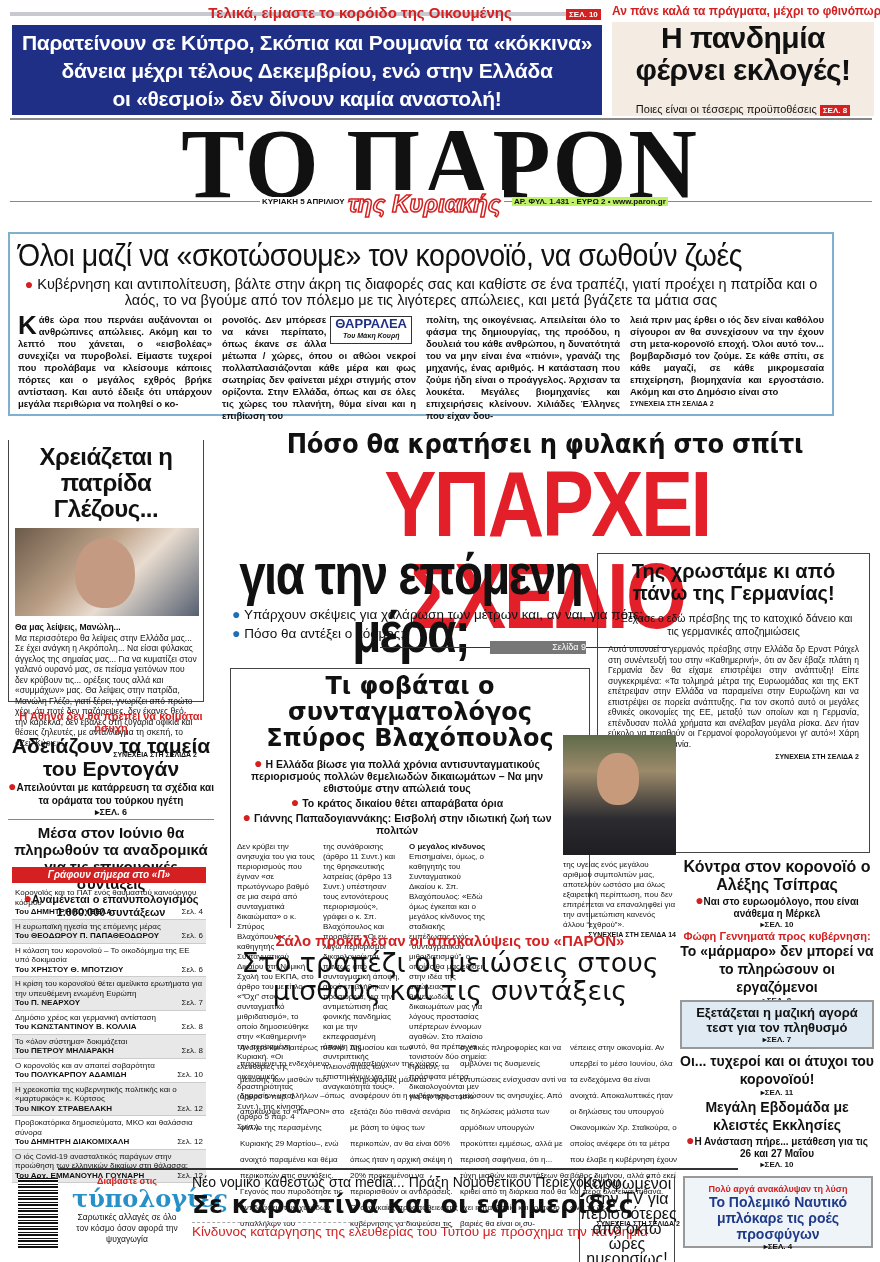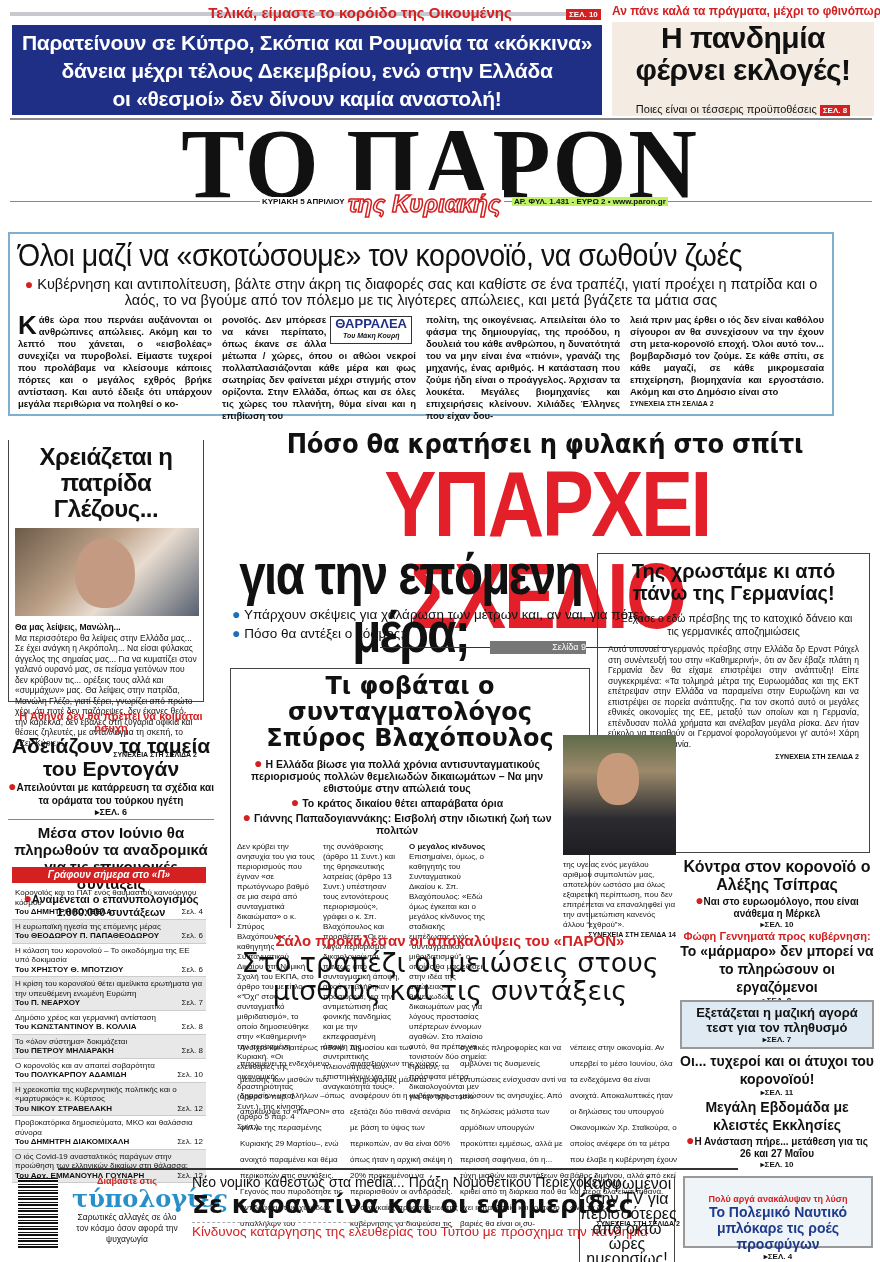--- a/index.html
+++ b/index.html
@@ -79,21 +79,21 @@
 .barcode{position:absolute;left:18px;top:10px;width:40px;height:70px;background:repeating-linear-gradient(0deg,#111 0 2px,#fff 2px 3px,#111 3px 4px,#fff 4px 6px)}
 .topol{position:absolute;left:72px;top:8px;width:110px;text-align:center}
 .topol .a{font-size:9px;font-weight:bold;color:#d42020}
 .topol .b{font-size:24px;font-weight:bold;color:#2790c8;font-family:"DejaVu Serif",serif;line-height:26px}
 .topol .c{font-size:8.5px;line-height:11px}
 .fmain{position:absolute;left:192px;top:6px;width:240px}
 .fmain .a{font-size:14px;line-height:16px;white-space:nowrap}
 .fmain .b{font-size:25px;font-weight:bold;font-family:"DejaVu Sans",sans-serif;line-height:30px;white-space:nowrap}
 .fmain .c{font-size:13.5px;color:#d42020;line-height:18px;white-space:nowrap;border-top:1px dashed #aaa;margin-top:2px}
 .fmid{position:absolute;left:579px;top:8px;width:96px;text-align:center;font-size:16px;line-height:15px;border-left:1px solid #444;border-right:1px solid #444}
-.fright{position:absolute;left:683px;top:8px;width:190px;height:72px;border:2px solid #999;background:#eef4f8;text-align:center;padding-top:16px}
+.fright{position:absolute;left:683px;top:8px;width:190px;height:72px;border:2px solid #999;background:#eef4f8;text-align:center;padding-top:6px}
 .fright .k{font-size:9px;font-weight:bold;color:#d42020}
 .fright .h{font-size:14px;font-weight:bold;color:#1f3a8a;line-height:16px}
 .fright .sel{font-size:8px;font-weight:bold}
 </style>
 </head>
 <body>
 
 <div class="abs topbar-line"></div>
 <div class="abs topkicker"><span>Τελικά, είμαστε το κορόιδο της Οικουμένης</span></div>
 <div class="abs" style="left:566px;top:5px"><span class="sel-badge">ΣΕΛ. 10</span></div>

